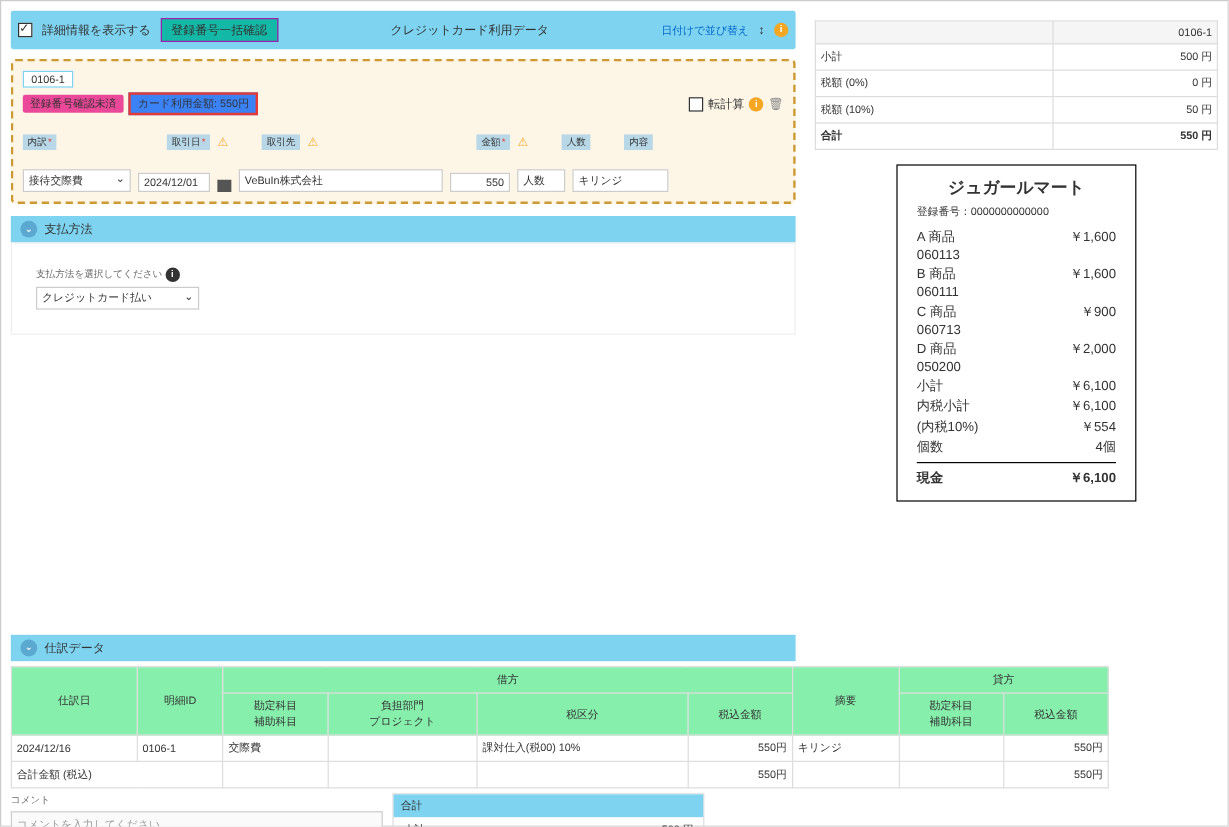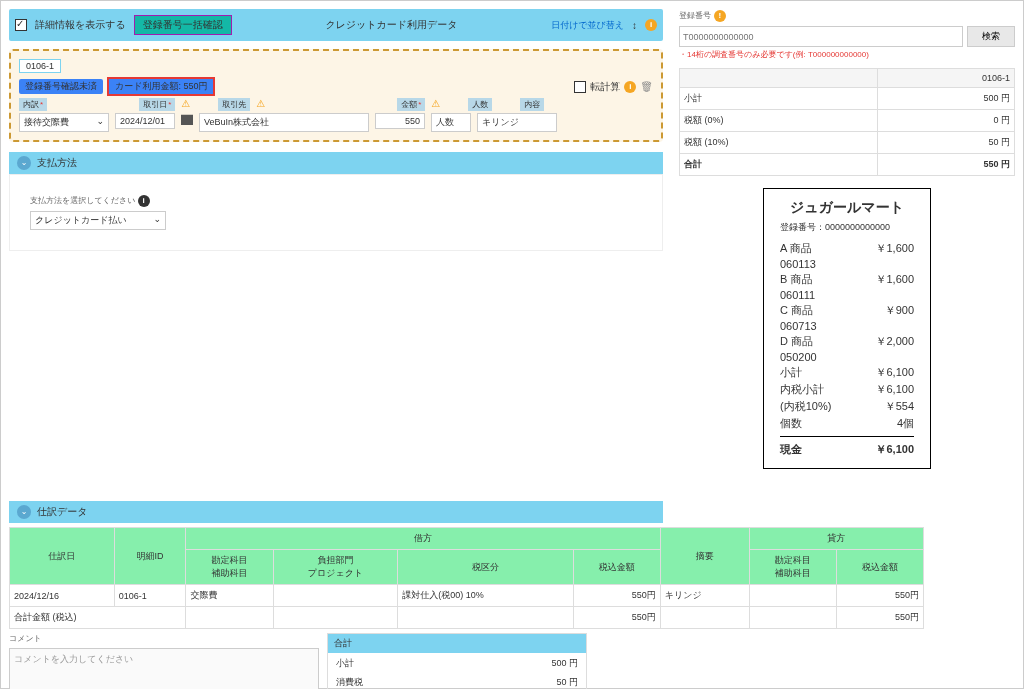--- a/index.html
+++ b/index.html
@@ -8,42 +8,42 @@
 .left{width:670px;padding:8px}
 .right{width:354px;padding:8px}
 .topbar{background:#7dd3f0;padding:6px;display:flex;align-items:center;gap:8px;border-radius:2px}
 .chk{width:12px;height:12px;border:1px solid #333;display:inline-block;background:#fff}
 .chk.on::after{content:"✓";font-size:10px;position:relative;top:-2px}
 .btn-green{background:#14b8a6;border:1px solid #a21caf;padding:2px 8px;font-size:10px;color:#333}
 .spacer{flex:1}
 .link{color:#0066cc;font-size:9px}
 .info-icon{display:inline-block;width:12px;height:12px;border-radius:50%;background:#f5a623;color:#fff;text-align:center;line-height:12px;font-size:8px;font-weight:bold}
 .detail-card{background:#fdf5e6;border:2px dashed #cc9933;border-radius:4px;margin-top:8px;padding:8px}
-.badge{background:#3b82f6;padding:1px 6px;font-size:9px;border-radius:2px;display:inline-block}
+.badge{background:#ec4899;padding:1px 6px;font-size:9px;border-radius:2px;display:inline-block}
 .badge-red{border:2px solid #e53935;padding:1px 6px;font-size:9px;background:#3b82f6}
 .id-box{border:1px solid #7dd3f0;padding:1px 6px;font-size:9px;display:inline-block;background:#fff}
-.row{display:flex;align-items:flex-start;gap:6px;margin-top:2px}
+.row{display:flex;align-items:flex-end;gap:6px;margin-top:16px}
 .lbl{background:#b8d8e8;padding:1px 4px;font-size:8px}
 .req{color:#e53935;font-size:8px;margin-left:1px}
 .sel,.inp{border:1px solid #ccc;padding:2px 4px;font-size:9px;background:#fff}
 .sel{min-width:90px}
 .cal-icon{display:inline-block;width:12px;height:12px;background:#555;clip-path:polygon(0 15%,100% 15%,100% 100%,0 100%)}
 .section-hdr{background:#7dd3f0;padding:4px 8px;display:flex;align-items:center;gap:6px;margin-top:10px}
 .circle-btn{width:14px;height:14px;border-radius:50%;background:#5ba8d0;color:#fff;text-align:center;line-height:14px;font-size:8px}
 .section-body{padding:20px;border:1px solid #eee}
 .tiny{font-size:8px;color:#666}
 .reg-input{display:flex;gap:4px;margin-top:4px}
 .reg-input input{flex:1;border:1px solid #ccc;padding:3px;font-size:9px}
 .reg-btn{background:#e8e8e8;border:1px solid #ccc;padding:3px 14px;font-size:9px}
 .err{color:#e53935;font-size:8px;margin-top:2px}
 .sum-table{width:100%;border-collapse:collapse;margin-top:8px;font-size:9px}
 .sum-table td,.sum-table th{border:1px solid #ddd;padding:4px}
 .sum-table th{background:#f5f5f5;font-weight:normal}
 .ar{text-align:right}
-.receipt{border:1px solid #000;padding:10px 16px;margin:12px auto;width:168px;font-size:11px}
+.receipt{border:1px solid #000;padding:10px 16px;margin:12px auto;width:200px;font-size:11px}
 .receipt h3{text-align:center;font-size:14px;margin-bottom:4px}
 .receipt .reg{text-align:left;font-size:9px;margin-bottom:6px}
 .receipt-row{display:flex;justify-content:space-between;padding:1px 0}
 .receipt hr{border:none;border-top:1px solid #000;margin:4px 0}
 .jtable{width:100%;border-collapse:collapse;font-size:9px;margin-top:4px}
 .jtable th,.jtable td{border:1px solid #ddd;padding:4px}
 .jtable th{background:#86efac;font-weight:normal}
 .comment-area{width:310px;height:60px;border:1px solid #ccc;padding:4px;font-size:9px;color:#999;background:#fafafa;margin-top:4px}
 .total-box{border:1px solid #ddd;margin-left:8px;width:260px}
 .total-box .hdr{background:#7dd3f0;padding:3px 6px;font-size:9px}
@@ -188,29 +188,20 @@
                 <td>合計金額</td>
                 <td class="ar">550 円</td>
               </tr>
       </tbody>
           </table>
     </div>
   </div>
 </div>
 
 <div class="right">
-  <div>
-    <span class="tiny">登録番号</span>
-    <span class="info-icon">!</span>
-    <div class="reg-input">
-      <input placeholder="T0000000000000" style="">
-      <button class="reg-btn">検索</button>
-    </div>
-    <div class="err">・14桁の調査番号のみ必要です(例: T000000000000)</div>
-  </div>
 
   <table class="sum-table">
     <tbody>
           <tr>
             <th></th>
             <th class="ar">0106-1</th>
           </tr>
     <tr>
             <td>小計</td>
             <td class="ar">500 円</td>

